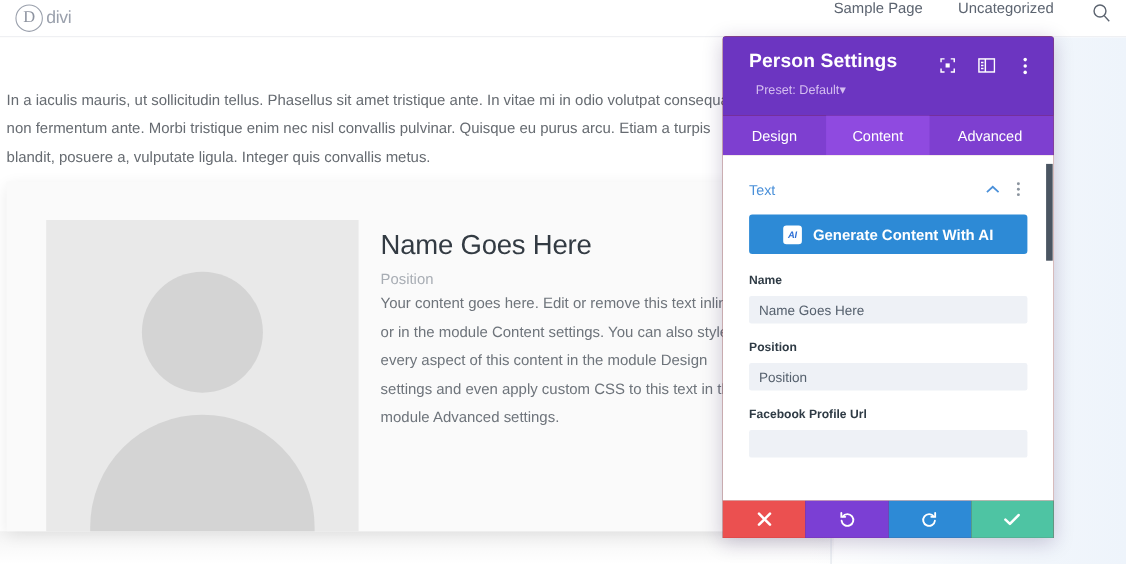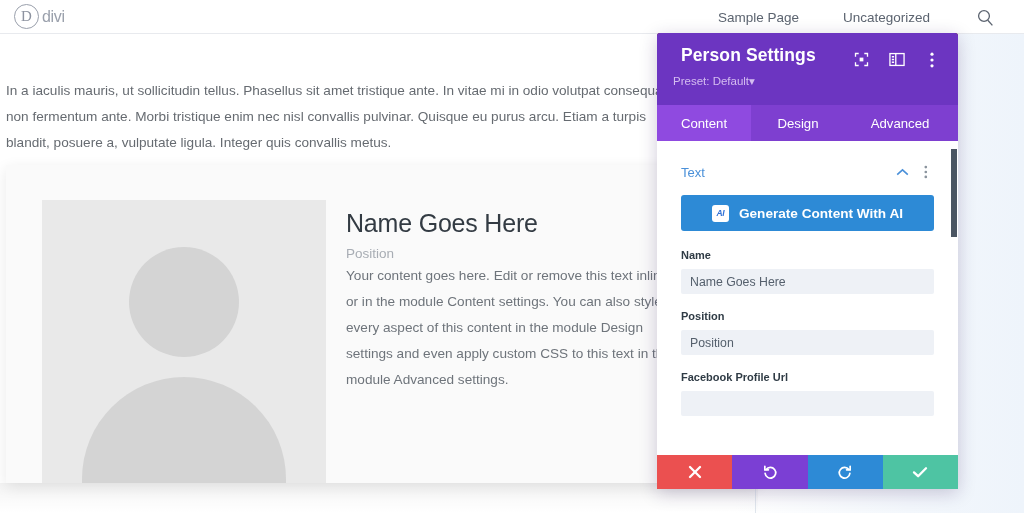--- a/index.html
+++ b/index.html
@@ -21,21 +21,21 @@
   .logo-wrap { display:flex; align-items:center; margin-left: 14px; gap: 3px; }
   .logo-circle {
     width: 25px; height: 25px; border-radius: 50%;
     border: 1.4px solid #9aa0ac;
     display:flex; align-items:center; justify-content:center;
     color:#8d93a0; font-size: 15px; font-family:"Liberation Serif", serif;
     line-height:1;
   }
   .logo-text { font-size: 16px; color:#9aa0ac; letter-spacing: -0.3px; font-weight: 300; }
 
-  .site-nav { position:absolute; right: 28px; top:0; height:34px; display:flex; align-items:center; gap: 44px; }
+  .site-nav { position:absolute; right: 12px; top:0; height:34px; display:flex; gap: 32px; }
   .nav-link { font-size: 13.5px; color:#5c6470; text-decoration:none; }
   .search-icon { display:flex; align-items:center; justify-content:center; width:22px; height:22px; color:#5c6470; }
 
   
   .page-body {
     position:absolute; top:34px; left:0; width:1024px; height:479px;
     background:#ffffff;
   }
   .bg-right-tint {
     position:absolute; top:0; right:0; width:290px; height:479px;
@@ -87,21 +87,21 @@
     overflow:hidden;
   }
   .panel-header {
     background:#6c35c1; height: 72px; position:relative; flex: 0 0 auto;
   }
   .panel-title {
     position:absolute; left: 24px; top: 12px;
     font-size: 17.5px; font-weight: 700; color:#ffffff; letter-spacing:0.1px;
   }
   .panel-preset {
-    position:absolute; left: 16px; top: 41px;
+    position:absolute; left: 30px; top: 41px;
     font-size: 11.5px; color:#d4bdf0;
   }
   .panel-header-icons {
     position:absolute; right: 18px; top: 18px;
     display:flex; align-items:center; gap: 18px;
   }
   .hdr-icon { width:17px; height:17px; color:#ffffff; display:flex; align-items:center; justify-content:center; cursor:pointer; }
 
   .panel-tabs { display:flex; height: 36px; background:#7e3fd0; flex:0 0 auto; }
   .panel-tab {
@@ -246,22 +246,22 @@
           <svg width="4" height="16" viewBox="0 0 4 16" fill="currentColor">
             <circle cx="2" cy="2.2" r="1.6"></circle>
               <circle cx="2" cy="8" r="1.6"></circle>
               <circle cx="2" cy="13.8" r="1.6"></circle>
           </svg>
         </span>
       </div>
     </div>
 
     <div class="panel-tabs">
+      <div class="panel-tab t1">Design</div>
       <div class="panel-tab t0 active">Content</div>
-      <div class="panel-tab t1">Design</div>
       <div class="panel-tab t2">Advanced</div>
     </div>
 
     <div class="panel-scroll">
       <div class="panel-inner">
 
         <div class="section-head">
           <div class="section-title">Text</div>
           <span class="section-chevron">
             <svg width="13" height="9" viewBox="0 0 13 9" fill="none" stroke="currentColor" stroke-width="1.6">

